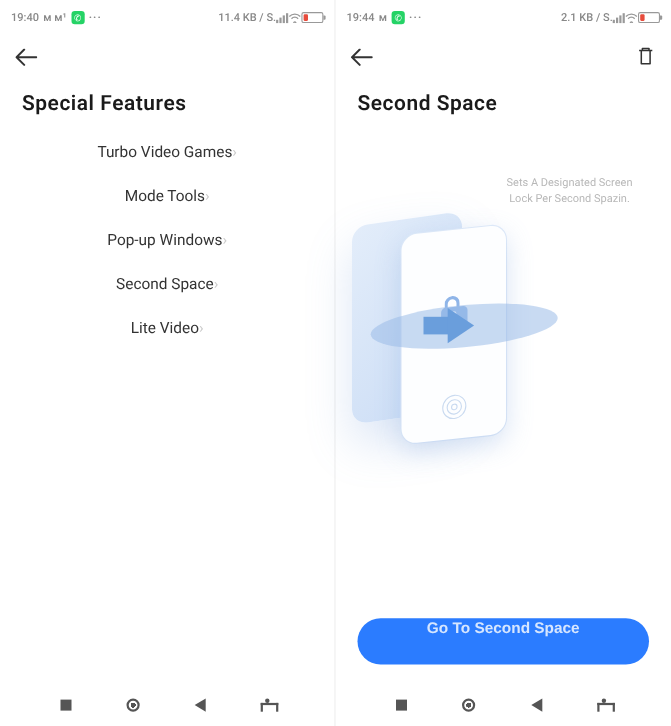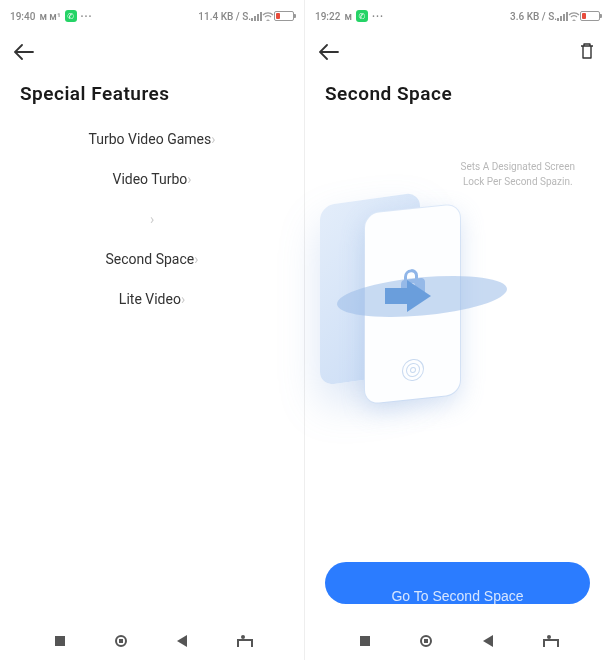--- a/index.html
+++ b/index.html
@@ -168,24 +168,25 @@
     .caption-line2 { display: block; }
     .cta-wrap { padding: 0 20px 18px 20px; margin-top: auto; }
     .cta-button {
       width: 100%;
       height: 42px;
       background: #2b7cff;
       border-radius: 21px;
       color: #d6e6ff;
       font-size: 14px;
       display: flex;
-      align-items: flex-end;
+      align-items: flex-start;
       justify-content: center;
       cursor: pointer;
       border: none;
+      font-weight: bold;
     }
     .system-nav {
       height: 38px;
       display: flex;
       align-items: center;
       justify-content: space-around;
       padding: 0 30px;
     }
     .nav-square { width: 10px; height: 10px; background: #555; }
     .nav-circle { width: 12px; height: 12px; border: 2px solid #555; border-radius: 50%; background: radial-gradient(circle, #555 40%, transparent 42%); }
@@ -232,24 +233,25 @@
   </div>
 
   <div class="title">Special Features</div>
 
   <div class="menu-list">
     <div class="menu-item">
       <span>Turbo Video Games</span>
       <span class="chevron">›</span>
     </div>
     <div class="menu-item">
-      <span>Video Turbo</span>
-      <span class="chevron">›</span>
-    </div>
-    <div class="menu-item">
+      <span>Mode Tools</span>
+      <span class="chevron">›</span>
+    </div>
+    <div class="menu-item">
+      <span>Pop-up Windows</span>
       <span class="chevron">›</span>
     </div>
     <div class="menu-item">
       <span>Second Space</span>
       <span class="chevron">›</span>
     </div>
     <div class="menu-item">
       <span>Lite Video</span>
       <span class="chevron">›</span>
     </div>
@@ -261,27 +263,27 @@
     <span class="nav-square"></span>
     <span class="nav-circle"></span>
     <span class="nav-triangle"></span>
     <span class="nav-person"></span>
   </div>
 </div>
 
 <div class="screen right">
   <div class="status-bar">
     <div class="status-left">
-      <span>19:22</span>
+      <span>19:44</span>
       <span>м</span>
       <span class="app-indicator">✆</span>
       <span class="dots">···</span>
     </div>
     <div class="status-right">
-      <span>3.6 KB / S.</span>
+      <span>2.1 KB / S.</span>
       <span class="signal-bars">
           <span></span>
           <span></span>
           <span></span>
           <span></span>
         </span>
       <svg class="wifi-icon" viewBox="0 0 12 10">
           <path d="M6 9 L6 9 A1 1 0 1 0 6.01 9 M3 6 A4 4 0 0 1 9 6 M1 4 A7 7 0 0 1 11 4" stroke="#999" stroke-width="1.2" fill="none"></path>
         </svg>
       <span class="battery">

